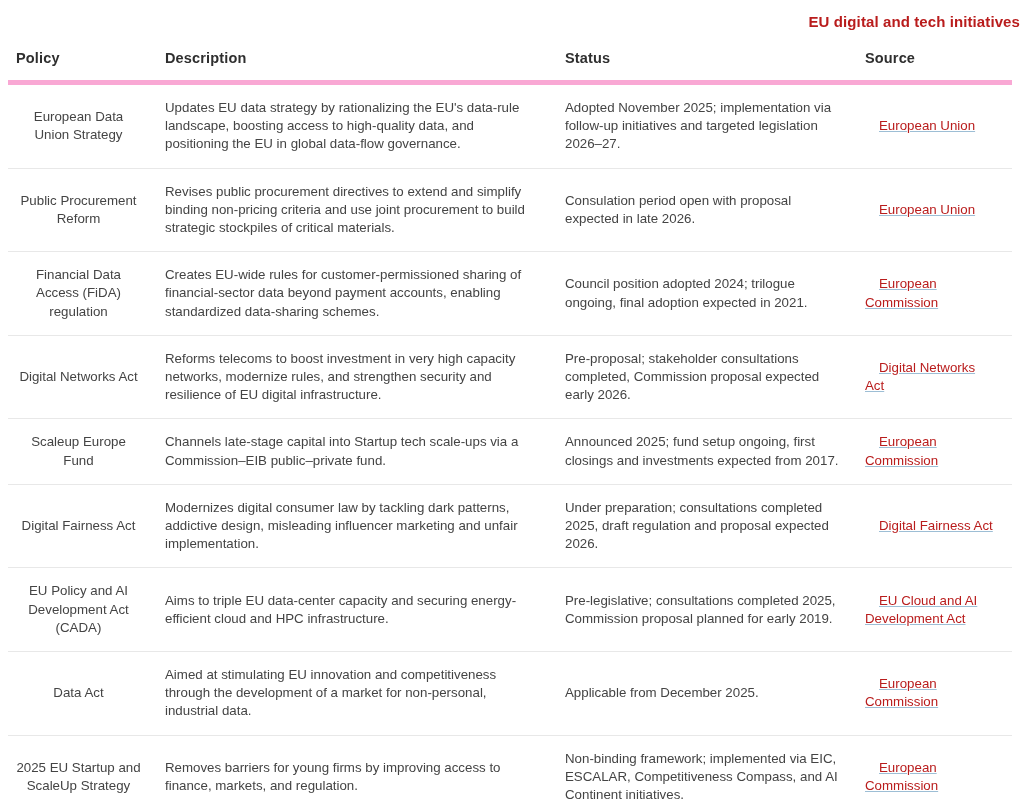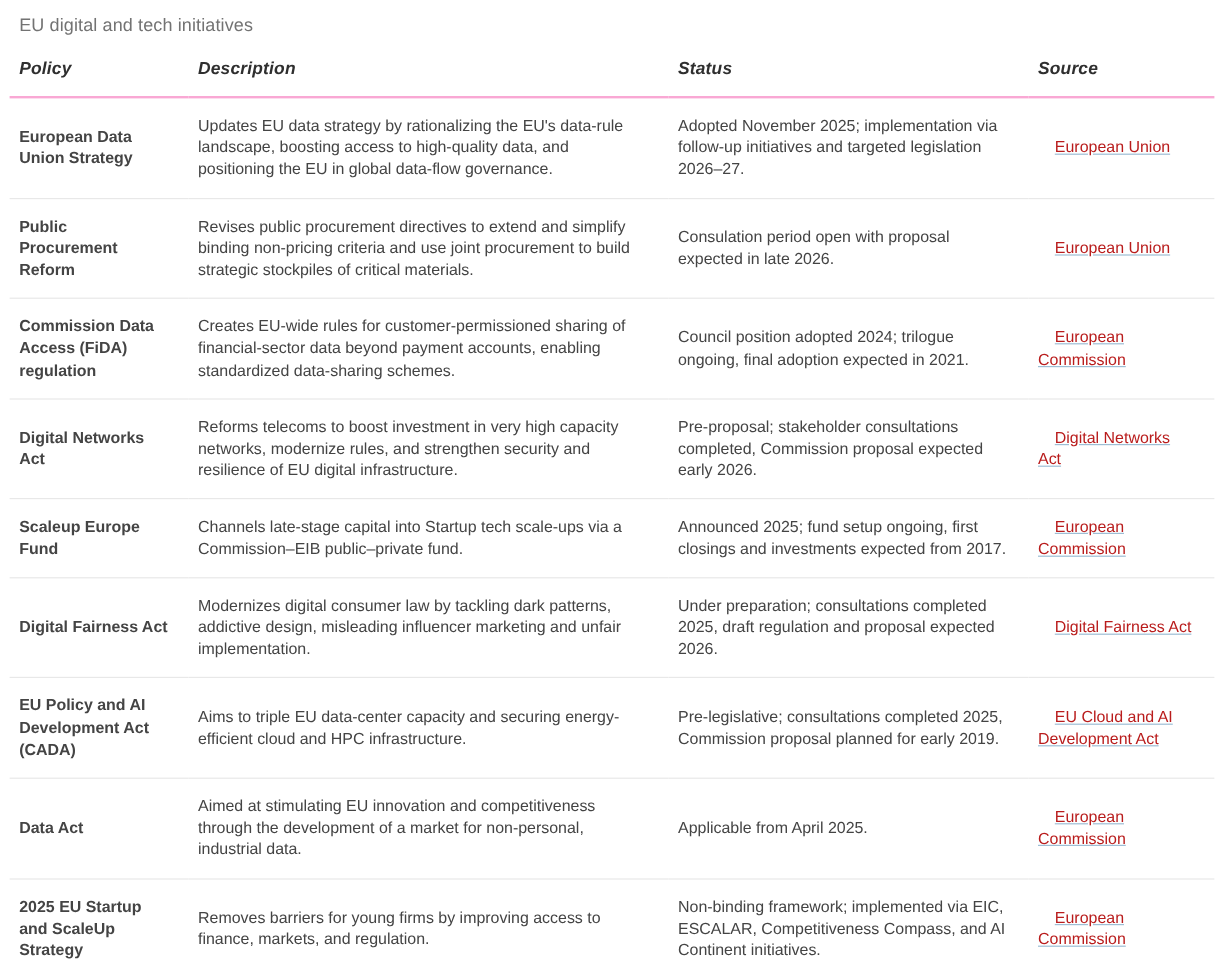--- a/index.html
+++ b/index.html
@@ -17,49 +17,49 @@
     overflow: hidden;
   }
 
   .page-wrap {
     width: 1020px;
     padding: 0;
   }
 
   .table-title {
     font-size: 15px;
-    font-weight: normal;
-    color: #737373;
+    font-weight: bold;
+    color: #b91c1c;
     padding: 12px 0 0 16px;
     margin: 0;
     letter-spacing: 0.1px;
     line-height: 20px;
+    text-align: right;
   }
 
   .table-scroll {
     padding: 0 8px;
   }
 
   table.data-table {
     width: 1004px;
     border-collapse: collapse;
     table-layout: fixed;
     margin-top: 18px;
   }
 
   table.data-table th {
     text-align: left;
     font-size: 14.5px;
     font-weight: bold;
     color: #2f2f2f;
     padding: 0 16px 14px 8px;
     vertical-align: bottom;
-    border-bottom: 2px solid #f9a8d4;
+    border-bottom: 5px solid #f9a8d4;
     letter-spacing: 0.15px;
-    font-style: italic;
   }
 
   table.data-table td {
     font-size: 13.3px;
     color: #444444;
     padding: 14px 16px 14px 8px;
     vertical-align: middle;
     border-bottom: 1px solid #e8e8e8;
     line-height: 18.2px;
   }
@@ -68,25 +68,26 @@
     border-bottom: 1px solid #e8e8e8;
   }
 
   
   col.c-policy { width: 149px; }
   col.c-desc   { width: 400px; }
   col.c-status { width: 300px; }
   col.c-source { width: 155px; }
 
   td.cell-policy {
-    font-weight: bold;
+    font-weight: normal;
     color: #333333;
     font-size: 13.3px;
     line-height: 18.2px;
     padding-right: 8px;
+    text-align: center;
   }
 
   td.cell-desc, td.cell-status {
     color: #454545;
   }
 
   td.cell-source {
     padding-right: 8px;
   }
 
@@ -133,21 +134,21 @@
         </tr>
 
         <tr class="data-row">
           <td class="cell-policy">Public Procurement Reform</td>
           <td class="cell-desc">Revises public procurement directives to extend and simplify binding non-pricing criteria and use joint procurement to build strategic stockpiles of critical materials.</td>
           <td class="cell-status">Consulation period open with proposal expected in late 2026.</td>
           <td class="cell-source"><a class="source-link">European Union</a></td>
         </tr>
 
         <tr class="data-row">
-          <td class="cell-policy">Commission Data Access (FiDA) regulation</td>
+          <td class="cell-policy">Financial Data Access (FiDA) regulation</td>
           <td class="cell-desc">Creates EU-wide rules for customer-permissioned sharing of financial-sector data beyond payment accounts, enabling standardized data-sharing schemes.</td>
           <td class="cell-status">Council position adopted 2024; trilogue ongoing, final adoption expected in 2021.</td>
           <td class="cell-source"><a class="source-link">European Commission</a></td>
         </tr>
 
         <tr class="data-row">
           <td class="cell-policy">Digital Networks Act</td>
           <td class="cell-desc">Reforms telecoms to boost investment in very high capacity networks, modernize rules, and strengthen security and resilience of EU digital infrastructure.</td>
           <td class="cell-status">Pre-proposal; stakeholder consultations completed, Commission proposal expected early 2026.</td>
           <td class="cell-source"><a class="source-link">Digital Networks Act</a></td>
@@ -170,21 +171,21 @@
         <tr class="data-row">
           <td class="cell-policy">EU Policy and AI Development Act (CADA)</td>
           <td class="cell-desc">Aims to triple EU data-center capacity and securing energy-efficient cloud and HPC infrastructure.</td>
           <td class="cell-status">Pre-legislative; consultations completed 2025, Commission proposal planned for early 2019.</td>
           <td class="cell-source"><a class="source-link">EU Cloud and AI Development Act</a></td>
         </tr>
 
         <tr class="data-row">
           <td class="cell-policy">Data Act</td>
           <td class="cell-desc">Aimed at stimulating EU innovation and competitiveness through the development of a market for non-personal, industrial data.</td>
-          <td class="cell-status">Applicable from April 2025.</td>
+          <td class="cell-status">Applicable from December 2025.</td>
           <td class="cell-source"><a class="source-link">European Commission</a></td>
         </tr>
 
         <tr class="data-row">
           <td class="cell-policy">2025 EU Startup and ScaleUp Strategy</td>
           <td class="cell-desc">Removes barriers for young firms by improving access to finance, markets, and regulation.</td>
           <td class="cell-status">Non-binding framework; implemented via EIC, ESCALAR, Competitiveness Compass, and AI Continent initiatives.</td>
           <td class="cell-source"><a class="source-link">European Commission</a></td>
         </tr>
 

